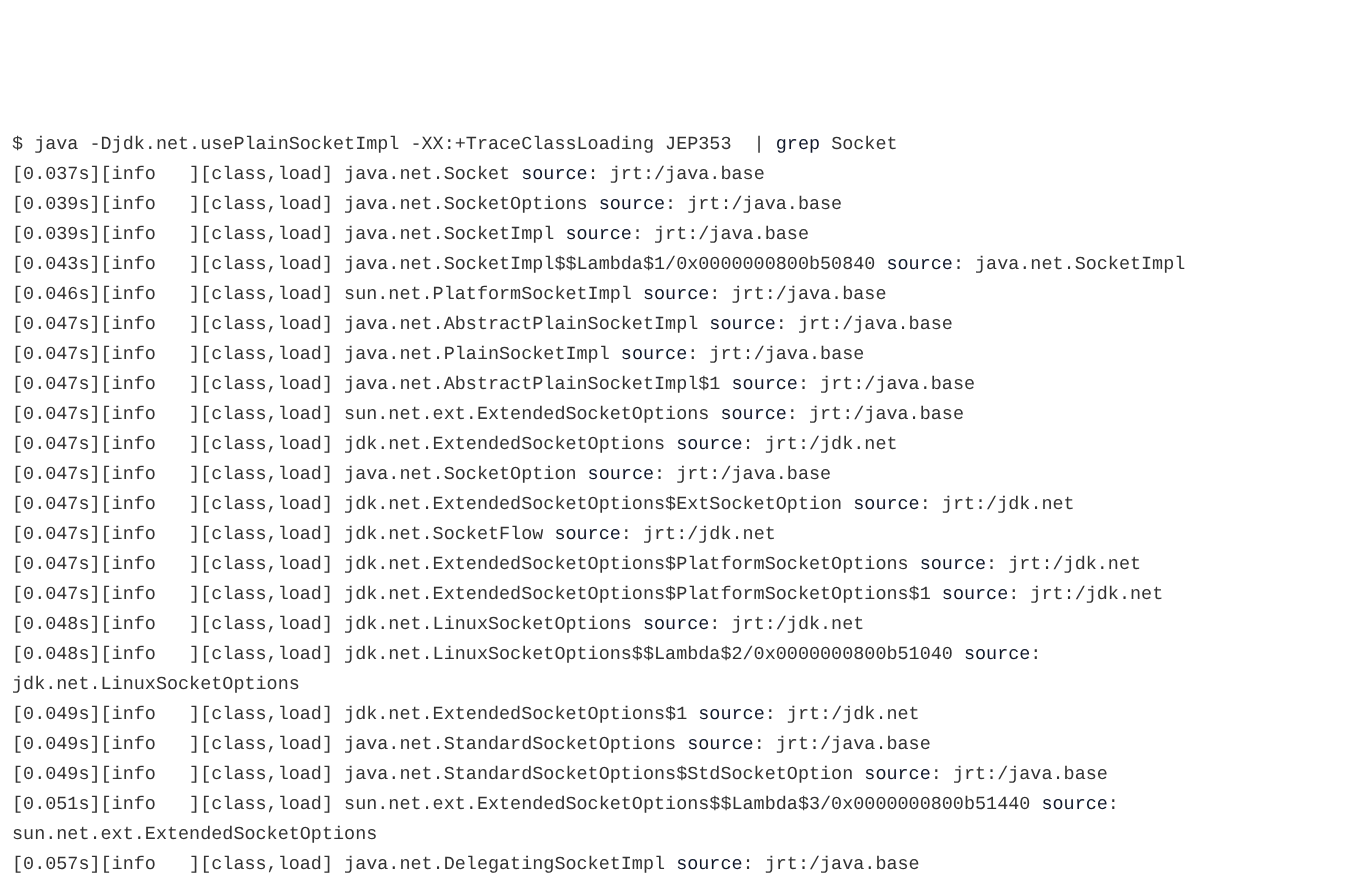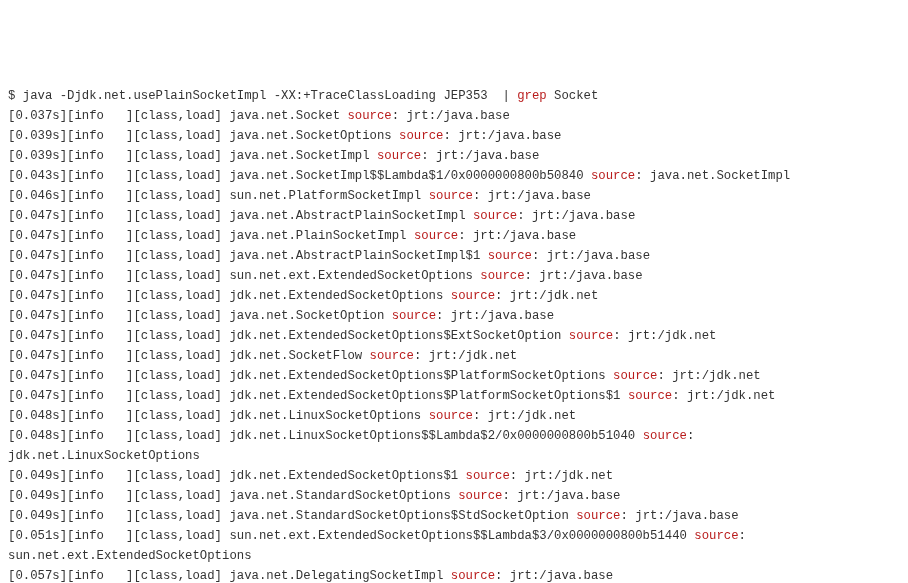--- a/index.html
+++ b/index.html
@@ -10,21 +10,21 @@
       line-height: 20px;
       color: #333333;
       background: #ffffff;
       white-space: pre;
       position: relative;
     }
     .line {
       white-space: pre;
     }
     .kw {
-      color: #b91c1c;
+      color: #0f172a;
     }
   </style>
 </head>
 <body>
 
 
 
 <div id="output"><div class="line"><span>$ java -Djdk.net.usePlainSocketImpl -XX:+TraceClassLoading JEP353  | </span><span class="kw">grep</span><span> Socket</span></div><div class="line"><span>[0.037s][info   ][class,load] java.net.Socket </span><span class="kw">source</span><span>: jrt:/java.base</span></div><div class="line"><span>[0.039s][info   ][class,load] java.net.SocketOptions </span><span class="kw">source</span><span>: jrt:/java.base</span></div><div class="line"><span>[0.039s][info   ][class,load] java.net.SocketImpl </span><span class="kw">source</span><span>: jrt:/java.base</span></div><div class="line"><span>[0.043s][info   ][class,load] java.net.SocketImpl$$Lambda$1/0x0000000800b50840 </span><span class="kw">source</span><span>: java.net.SocketImpl</span></div><div class="line"><span>[0.046s][info   ][class,load] sun.net.PlatformSocketImpl </span><span class="kw">source</span><span>: jrt:/java.base</span></div><div class="line"><span>[0.047s][info   ][class,load] java.net.AbstractPlainSocketImpl </span><span class="kw">source</span><span>: jrt:/java.base</span></div><div class="line"><span>[0.047s][info   ][class,load] java.net.PlainSocketImpl </span><span class="kw">source</span><span>: jrt:/java.base</span></div><div class="line"><span>[0.047s][info   ][class,load] java.net.AbstractPlainSocketImpl$1 </span><span class="kw">source</span><span>: jrt:/java.base</span></div><div class="line"><span>[0.047s][info   ][class,load] sun.net.ext.ExtendedSocketOptions </span><span class="kw">source</span><span>: jrt:/java.base</span></div><div class="line"><span>[0.047s][info   ][class,load] jdk.net.ExtendedSocketOptions </span><span class="kw">source</span><span>: jrt:/jdk.net</span></div><div class="line"><span>[0.047s][info   ][class,load] java.net.SocketOption </span><span class="kw">source</span><span>: jrt:/java.base</span></div><div class="line"><span>[0.047s][info   ][class,load] jdk.net.ExtendedSocketOptions$ExtSocketOption </span><span class="kw">source</span><span>: jrt:/jdk.net</span></div><div class="line"><span>[0.047s][info   ][class,load] jdk.net.SocketFlow </span><span class="kw">source</span><span>: jrt:/jdk.net</span></div><div class="line"><span>[0.047s][info   ][class,load] jdk.net.ExtendedSocketOptions$PlatformSocketOptions </span><span class="kw">source</span><span>: jrt:/jdk.net</span></div><div class="line"><span>[0.047s][info   ][class,load] jdk.net.ExtendedSocketOptions$PlatformSocketOptions$1 </span><span class="kw">source</span><span>: jrt:/jdk.net</span></div><div class="line"><span>[0.048s][info   ][class,load] jdk.net.LinuxSocketOptions </span><span class="kw">source</span><span>: jrt:/jdk.net</span></div><div class="line"><span>[0.048s][info   ][class,load] jdk.net.LinuxSocketOptions$$Lambda$2/0x0000000800b51040 </span><span class="kw">source</span><span>: </span></div><div class="line"><span>jdk.net.LinuxSocketOptions</span></div><div class="line"><span>[0.049s][info   ][class,load] jdk.net.ExtendedSocketOptions$1 </span><span class="kw">source</span><span>: jrt:/jdk.net</span></div><div class="line"><span>[0.049s][info   ][class,load] java.net.StandardSocketOptions </span><span class="kw">source</span><span>: jrt:/java.base</span></div><div class="line"><span>[0.049s][info   ][class,load] java.net.StandardSocketOptions$StdSocketOption </span><span class="kw">source</span><span>: jrt:/java.base</span></div><div class="line"><span>[0.051s][info   ][class,load] sun.net.ext.ExtendedSocketOptions$$Lambda$3/0x0000000800b51440 </span><span class="kw">source</span><span>: </span></div><div class="line"><span>sun.net.ext.ExtendedSocketOptions</span></div><div class="line"><span>[0.057s][info   ][class,load] java.net.DelegatingSocketImpl </span><span class="kw">source</span><span>: jrt:/java.base</span></div></div>
 
 

